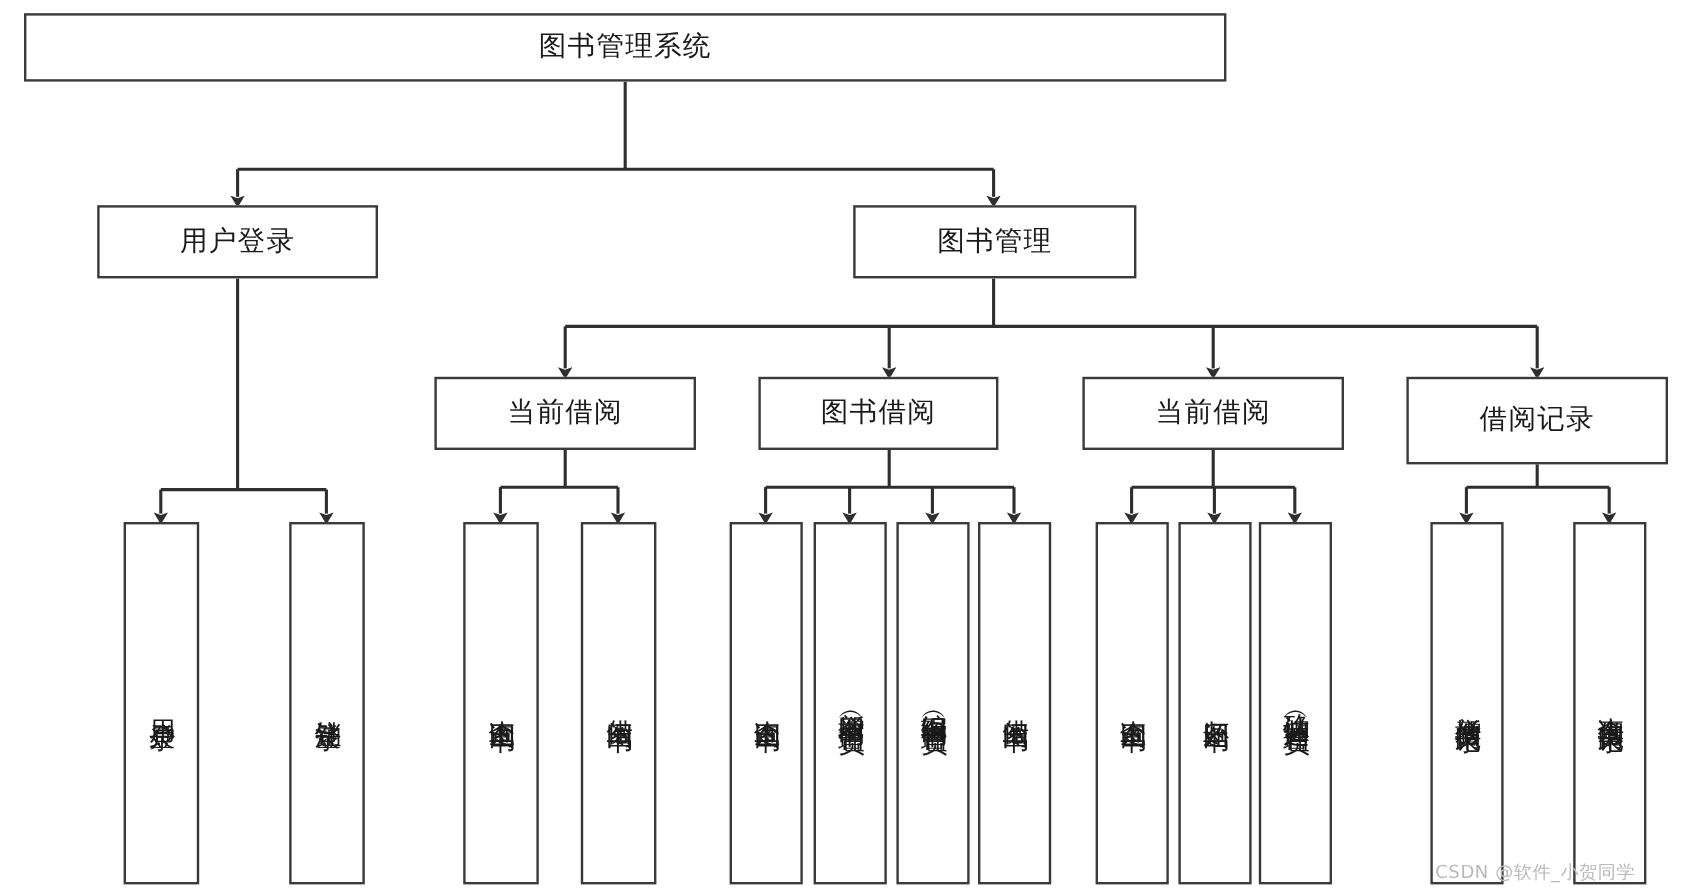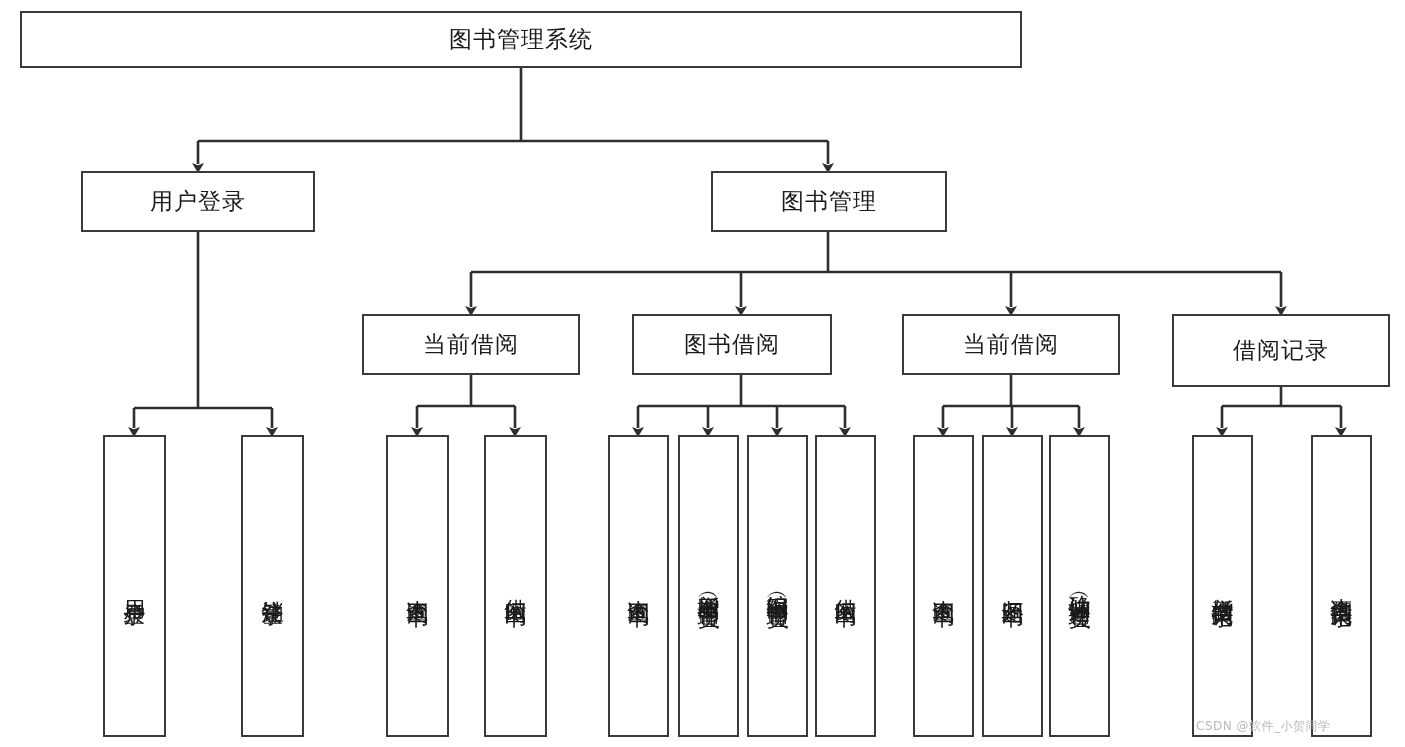--- a/index.html
+++ b/index.html
@@ -53,21 +53,21 @@
   .node.v .lbl {
     font-size: 22px;
     line-height: 1.18;
     letter-spacing: 2px;
     writing-mode: vertical-rl;
     text-orientation: upright;
     white-space: nowrap;
   }
   .watermark {
     position: absolute;
-    font-size: 12px;
+    font-size: 15px;
     color: #b9b9b9;
     white-space: nowrap;
     letter-spacing: 0.5px;
   }
 </style>
 </head>
 <body>
 
 <div id="canvas">
 

